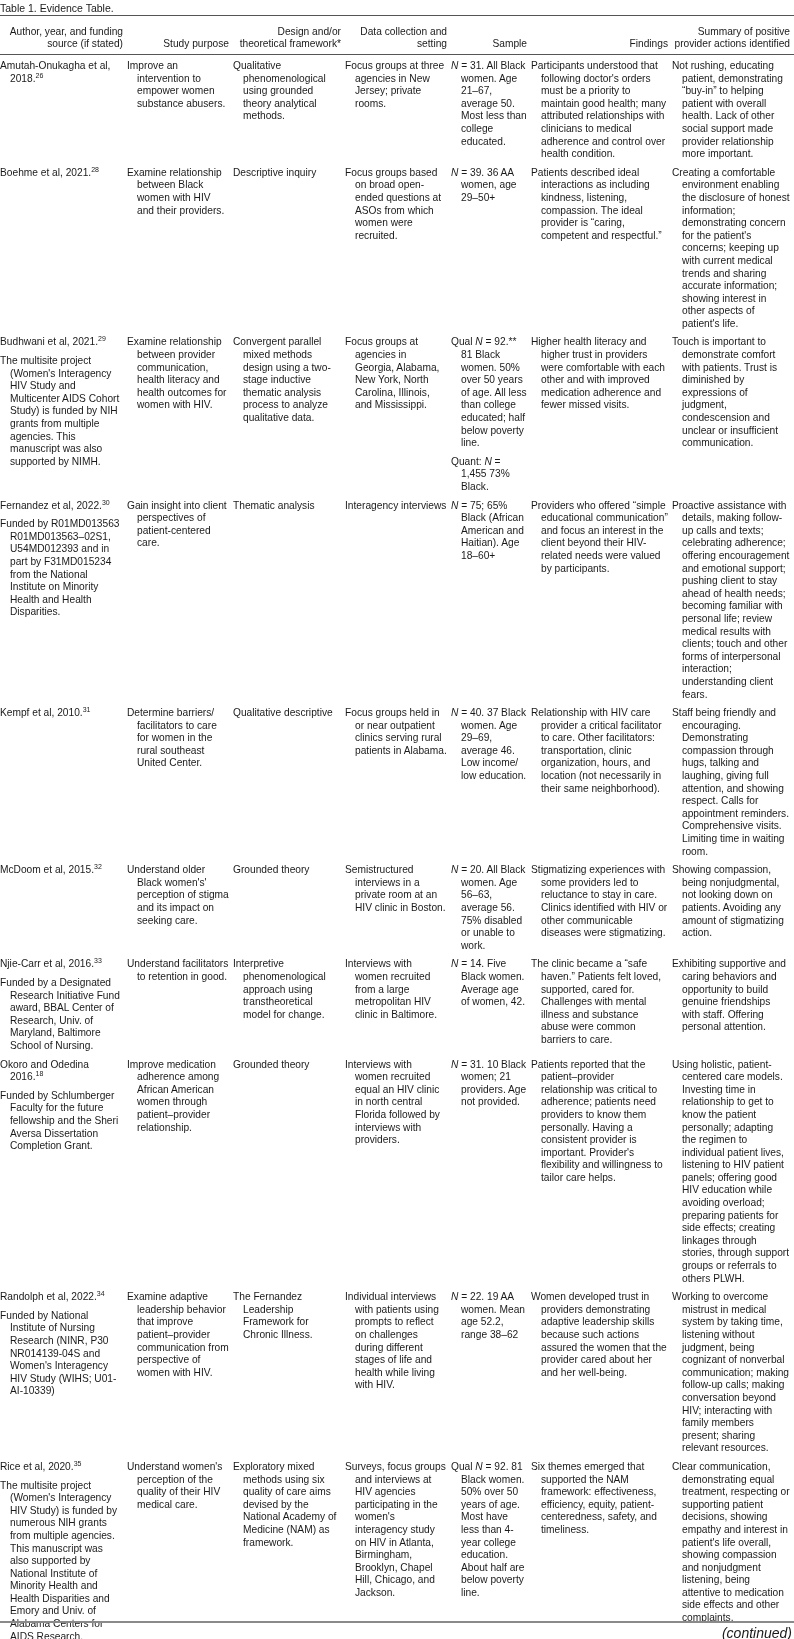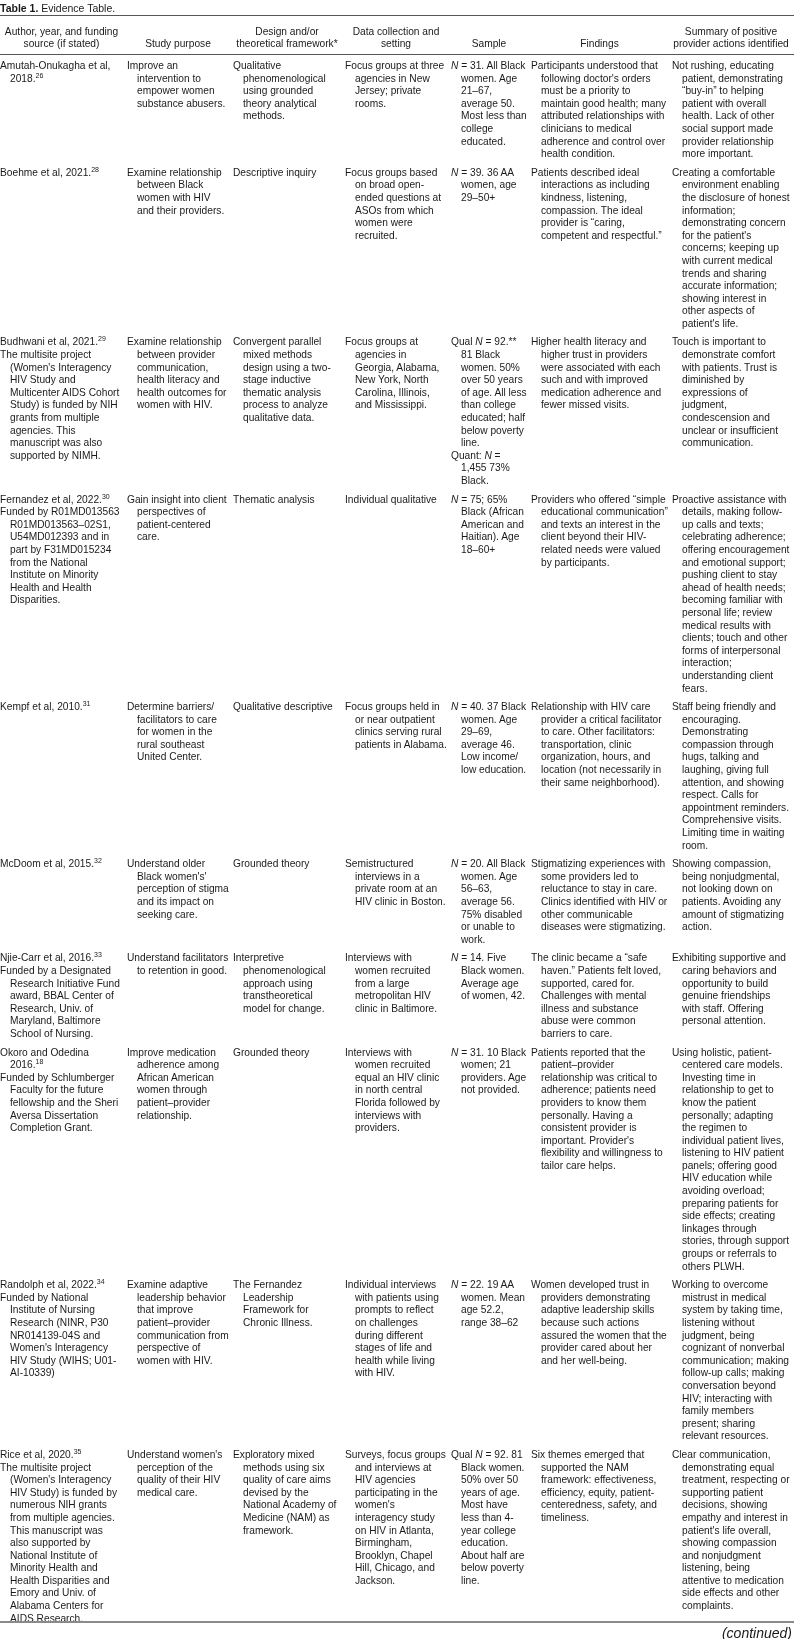--- a/index.html
+++ b/index.html
@@ -3,37 +3,37 @@
 <meta charset="utf-8">
 <style>
   html, body { margin: 0; padding: 0; background: #ffffff; }
   body {
     width: 794px; height: 1639px; overflow: hidden; position: relative;
     font-family: "Liberation Sans", sans-serif; color: #1a1a1a;
   }
   .caption {
     position: absolute; left: 0; top: 1px; font-size: 10.5px; line-height: 14px;
   }
-  .caption b { font-weight: bold; }
+  .caption b { font-weight: normal; }
   .rule-top { position: absolute; left: 0; right: 0; top: 15px; height: 1px; background: #555; }
   .rule-head { position: absolute; left: 0; right: 0; top: 54px; height: 1px; background: #555; }
   .rule-bottom { position: absolute; left: 0; right: 0; top: 1621px; height: 2px; background: #8a8a8a; }
   table.ev {
     position: absolute; left: 0; top: 17px; border-collapse: collapse; table-layout: fixed;
     width: 794px; font-size: 10.2px; line-height: 12.6px;
   }
   table.ev th {
-    font-weight: normal; text-align: center; vertical-align: bottom; padding: 0 4px 3px 0;
+    font-weight: normal; text-align: right; vertical-align: bottom; padding: 0 4px 3px 0;
     height: 34px;
   }
   table.ev td {
     vertical-align: top; padding: 6px 4px 0 0;
   }
   .cell-line { display: block; padding-left: 10px; text-indent: -10px; }
-  .cell-line + .cell-line { margin-top: 0; }
+  .cell-line + .cell-line { margin-top: 6px; }
   sup { font-size: 7px; line-height: 0; }
   i { font-style: italic; }
   .continued {
     position: absolute; right: 2px; top: 1625px; font-size: 14px; font-style: italic;
   }
   col.c1 { width: 127px; }
   col.c2 { width: 106px; }
   col.c3 { width: 112px; }
   col.c4 { width: 106px; }
   col.c5 { width: 80px; }
@@ -130,45 +130,45 @@
           <span class="cell-line">Convergent parallel mixed methods design using a two-stage inductive thematic analysis process to analyze qualitative data.</span>
         </td>
         <td>
           <span class="cell-line">Focus groups at agencies in Georgia, Alabama, New York, North Carolina, Illinois, and Mississippi.</span>
         </td>
         <td>
           <span class="cell-line">Qual <i>N</i> = 92.** 81 Black women. 50% over 50 years of age. All less than college educated; half below poverty line.</span>
           <span class="cell-line">Quant: <i>N</i> = 1,455 73% Black.</span>
         </td>
         <td>
-          <span class="cell-line">Higher health literacy and higher trust in providers were associated with each such and with improved medication adherence and fewer missed visits.</span>
+          <span class="cell-line">Higher health literacy and higher trust in providers were comfortable with each other and with improved medication adherence and fewer missed visits.</span>
         </td>
         <td>
           <span class="cell-line">Touch is important to demonstrate comfort with patients. Trust is diminished by expressions of judgment, condescension and unclear or insufficient communication.</span>
         </td>
       </tr>
       <tr>
         <td>
           <span class="cell-line">Fernandez et al, 2022.<sup>30</sup></span>
           <span class="cell-line">Funded by R01MD013563 R01MD013563–02S1, U54MD012393 and in part by F31MD015234 from the National Institute on Minority Health and Health Disparities.</span>
         </td>
         <td>
           <span class="cell-line">Gain insight into client perspectives of patient-centered care.</span>
         </td>
         <td>
           <span class="cell-line">Thematic analysis</span>
         </td>
         <td>
-          <span class="cell-line">Individual qualitative</span>
+          <span class="cell-line">Interagency interviews</span>
         </td>
         <td>
           <span class="cell-line"><i>N</i> = 75; 65% Black (African American and Haitian). Age 18–60+</span>
         </td>
         <td>
-          <span class="cell-line">Providers who offered “simple educational communication” and texts an interest in the client beyond their HIV-related needs were valued by participants.</span>
+          <span class="cell-line">Providers who offered “simple educational communication” and focus an interest in the client beyond their HIV-related needs were valued by participants.</span>
         </td>
         <td>
           <span class="cell-line">Proactive assistance with details, making follow-up calls and texts; celebrating adherence; offering encouragement and emotional support; pushing client to stay ahead of health needs; becoming familiar with personal life; review medical results with clients; touch and other forms of interpersonal interaction; understanding client fears.</span>
         </td>
       </tr>
       <tr>
         <td>
           <span class="cell-line">Kempf et al, 2010.<sup>31</sup></span>
         </td>
         <td>

